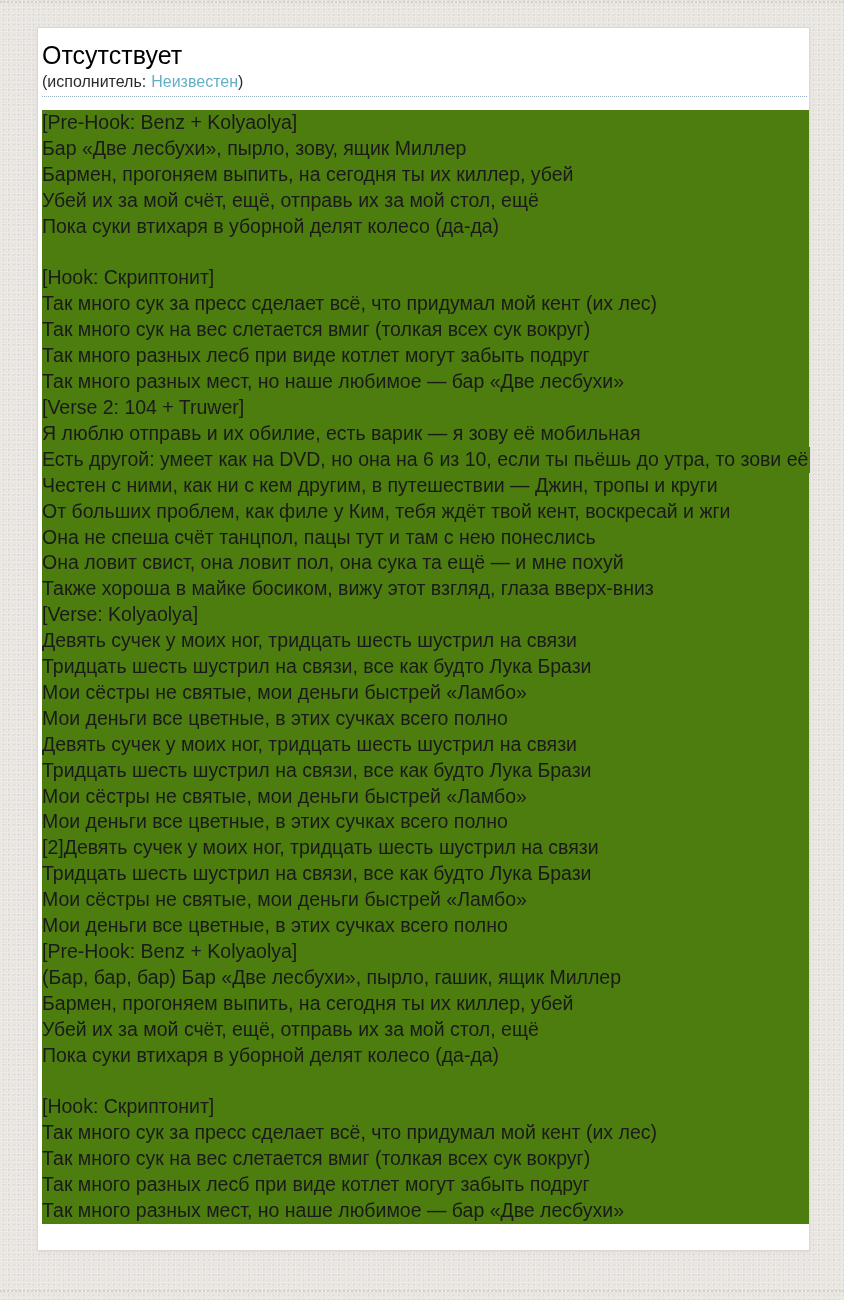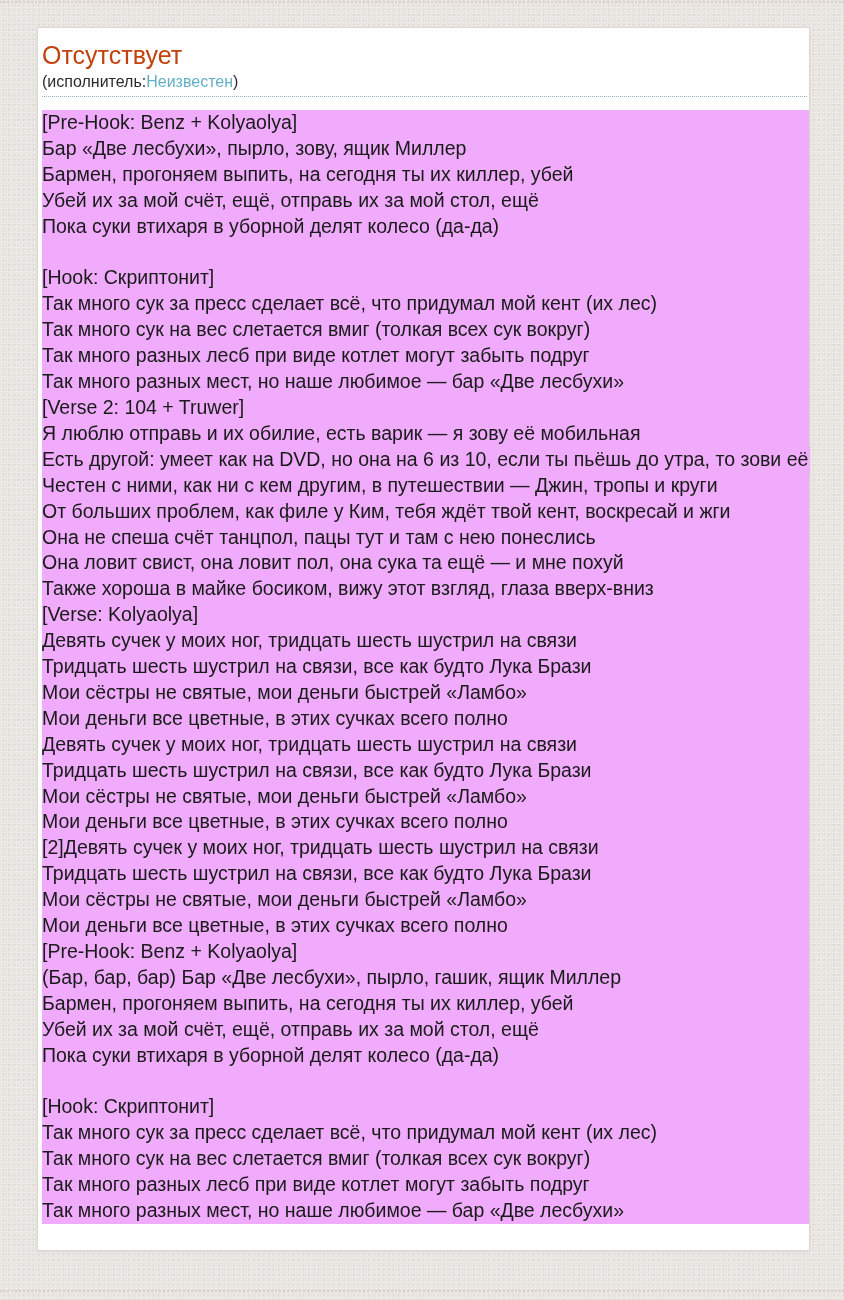--- a/index.html
+++ b/index.html
@@ -49,44 +49,45 @@
   .header {
     border-bottom: 1px dotted #9ab0c3;
     padding-bottom: 4px;
     margin-right: 2px;
   }
   .title {
     margin: 0;
     font-size: 25px;
     font-weight: 400;
     line-height: 30px;
-    color: #c2410c;
+    color: #000000;
   }
   .artist {
     margin-top: 2px;
     font-size: 16px;
     line-height: 20px;
     color: #2b2b2b;
   }
   .artist-link {
     color: #64afc8;
     text-decoration: none;
     cursor: pointer;
+    margin-left: 5px;
   }
   .lyrics {
     margin-top: 13px;
     font-size: 19.5px;
     line-height: 25.9px;
     color: #1a1a1a;
   }
   .line {
     white-space: nowrap;
     width: max-content;
     min-width: 100%;
-    background: #f0abfc;
+    background: #4d7c0f;
     padding-right: 2px;
     box-sizing: border-box;
   }
 </style>
 </head>
 <body>
 
 <div class="page">
   <div class="edge-dots top"></div>
 

